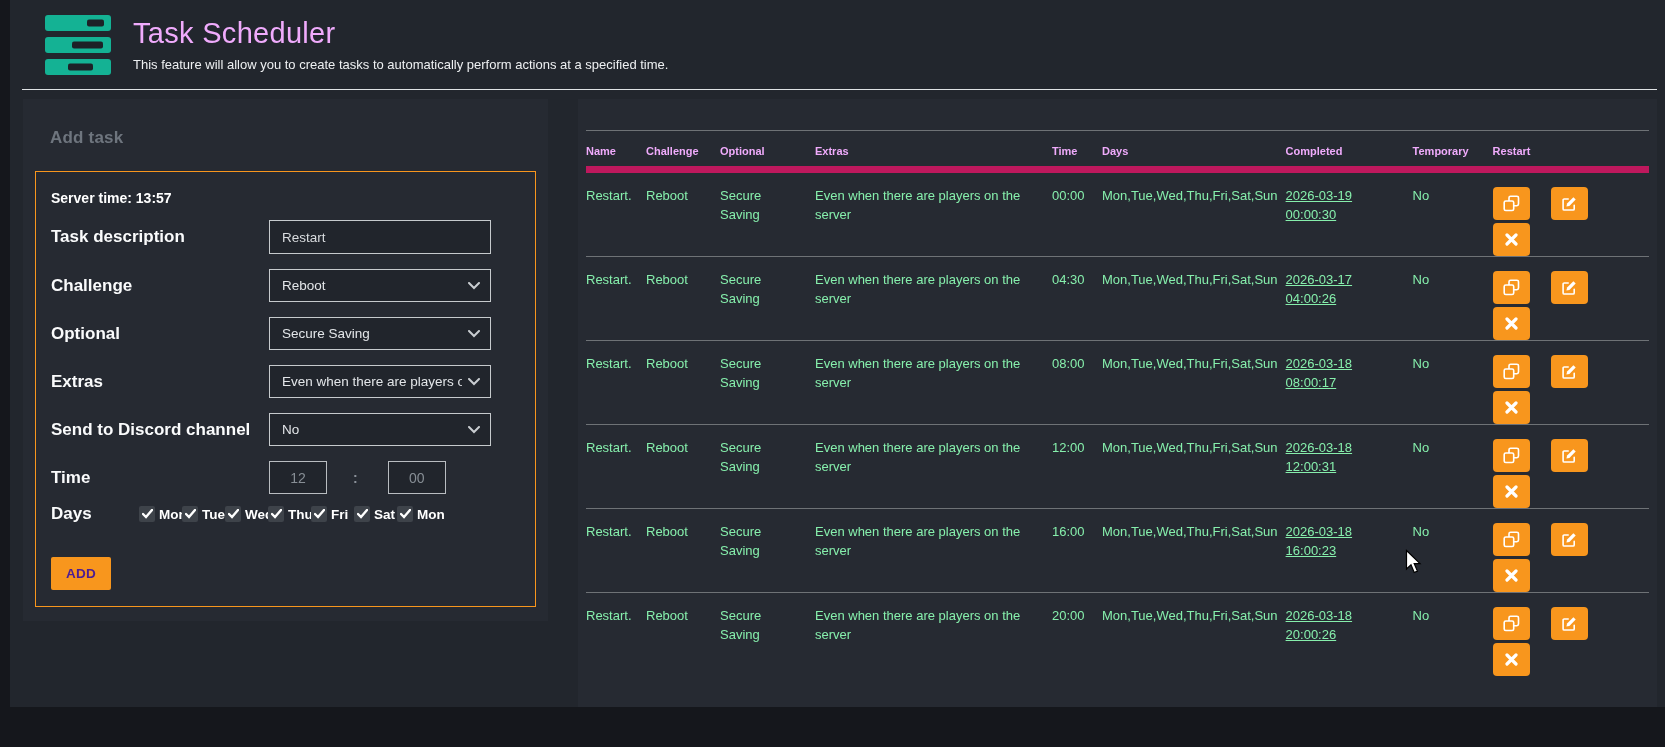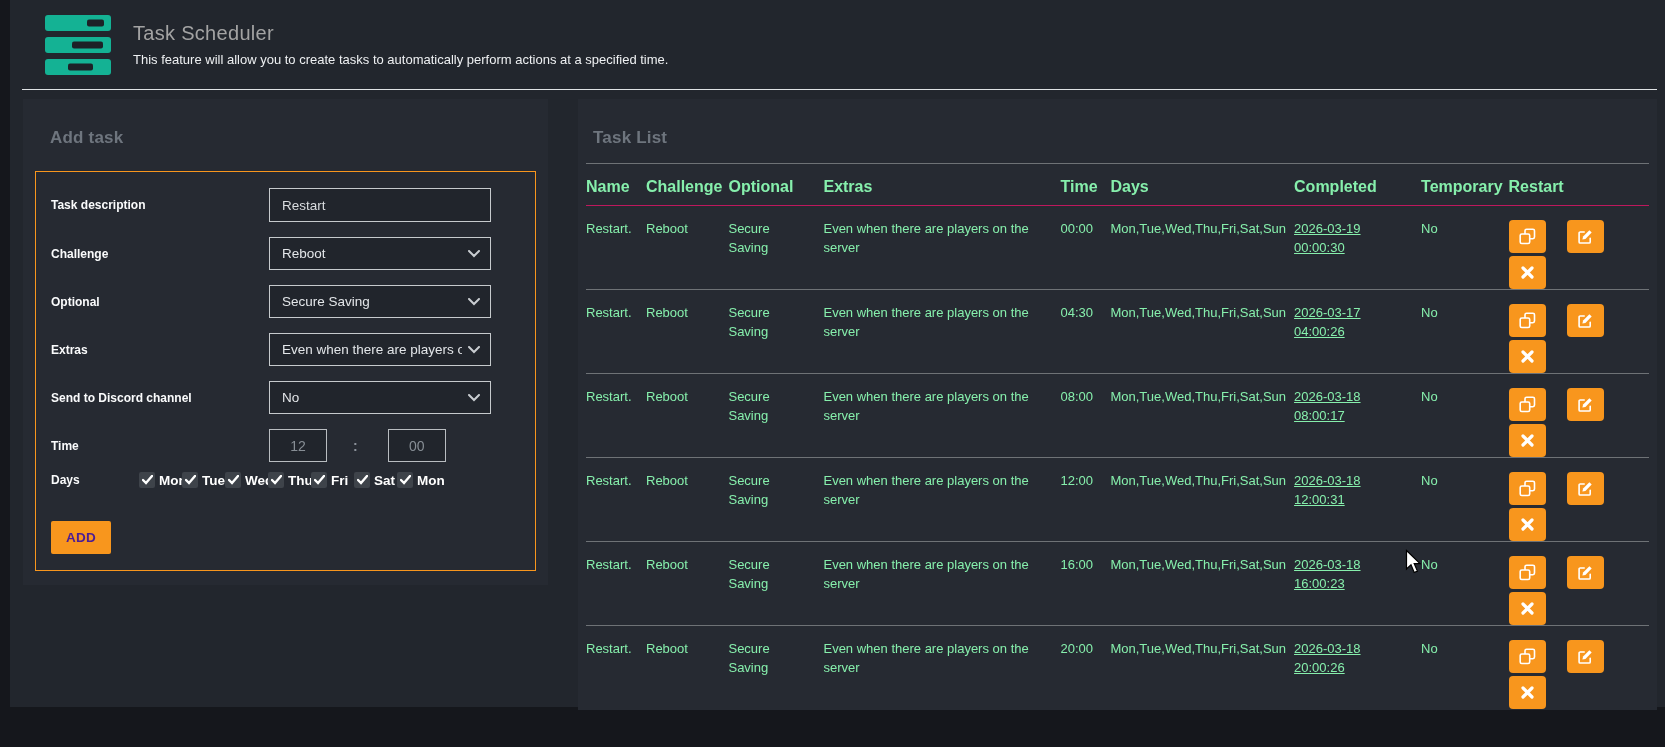--- a/index.html
+++ b/index.html
@@ -17,33 +17,33 @@
   }
   
   .header {
     height:90px;
     margin:0 8px 0 12px;
     border-bottom:1px solid #dfe2e4;
     display:flex; align-items:center;
     padding-left:23px;
   }
   .logo { width:66px; height:60px; margin-right:22px; flex-shrink:0; }
-  .page-title { font-size:20px; font-weight:400; color:#a3a3a3; letter-spacing:.3px; }
+  .page-title { font-size:29px; font-weight:400; color:#f0abfc; letter-spacing:.3px; }
   .page-subtitle { font-size:13px; color:#eef0f2; margin-top:7px; }
   
   .content { display:flex; align-items:flex-start; padding:9px 0 0 13px; }
   .card { background:#262a32; }
   .card-title { font-size:17px; color:#6e757e; font-weight:bold; letter-spacing:.2px; }
   
   .card-add { width:525px; margin-right:30px; padding:16px 12px 14px; }
   .card-add .card-title { margin:13px 0 0 15px; }
   .form-box { border:1px solid #f8961d; margin-top:23px; padding:16px 15px; }
   .server-time { color:#ffffff; font-size:14px; font-weight:600; margin:2px 0 14px; }
   .row-field { display:flex; align-items:center; margin-bottom:15px; }
-  .flabel { width:218px; color:#fafbfc; font-size:12px; font-weight:600; flex-shrink:0; }
+  .flabel { width:218px; color:#fafbfc; font-size:17px; font-weight:600; flex-shrink:0; }
   .control { width:222px; }
   .text-input {
     width:100%; height:34px; background:#21252c;
     border:1px solid #c6cacd; color:#d9dcdf;
     font-size:13.5px; padding:0 12px; font-family:inherit;
   }
   .select {
     height:33px; background:#21252c; border:1px solid #c6cacd;
     display:flex; align-items:center; padding:0 10px 0 12px; cursor:pointer;
   }
@@ -67,22 +67,22 @@
   .add-btn {
     margin-top:17px; padding:9px 15px; background:#f8961d; color:#4c1d95;
     font-weight:bold; font-size:13.5px; border:none; border-radius:2px;
     cursor:pointer; font-family:inherit; letter-spacing:.3px;
   }
   
   .card-list { flex:1; margin-right:8px; padding:16px 8px 0; min-height:608px; }
   .card-list .card-title { margin:13px 0 0 7px; }
   table { width:100%; border-collapse:collapse; margin-top:15px; border-top:1px solid #6e7276; }
   th {
-    text-align:left; color:#86efac; font-size:16px; font-weight:bold;
-    padding:14px 6px 9px 0; border-bottom:1px solid #be185d;
+    text-align:left; color:#f0abfc; font-size:11px; font-weight:bold;
+    padding:14px 6px 9px 0; border-bottom:7px solid #be185d;
   }
   td {
     vertical-align:top; padding:14px 8px 0 0;
     color:#86efac; font-size:13px; line-height:1.45;
     height:84px;
   }
   tbody tr:not(:first-child) td { border-top:1px solid #6e7276; }
   .c-name{width:60px} .c-challenge{width:74px} .c-optional{width:95px}
   .c-extras{width:237px} .c-time{width:50px} .c-days{width:183px}
   .c-completed{width:127px} .c-temp{width:80px}
@@ -115,20 +115,21 @@
       <div class="page-title">Task Scheduler</div>
       <div class="page-subtitle">This feature will allow you to create tasks to automatically perform actions at a specified time.</div>
     </div>
   </div>
 
   <div class="content">
 
     <div class="card card-add">
       <h2 class="card-title">Add task</h2>
       <div class="form-box">
+        <div class="server-time">Server time: 13:57</div>
 
         <div class="row-field">
           <div class="flabel">Task description</div>
           <div class="control">
             <input class="text-input" type="text" value="Restart" style="">
           </div>
         </div>
 
         <div class="row-field">
           <div class="flabel">Challenge</div>
@@ -251,21 +252,20 @@
     <span class="day-label">Mon</span>
   </label>
 </div>
         </div>
 
         <button class="add-btn">ADD</button>
       </div>
     </div>
 
     <div class="card card-list">
-      <h2 class="card-title">Task List</h2>
       <table>
         <thead>
           <tr>
             <th class="c-name">Name</th>
             <th class="c-challenge">Challenge</th>
             <th class="c-optional">Optional</th>
             <th class="c-extras">Extras</th>
             <th class="c-time">Time</th>
             <th class="c-days">Days</th>
             <th class="c-completed">Completed</th>

